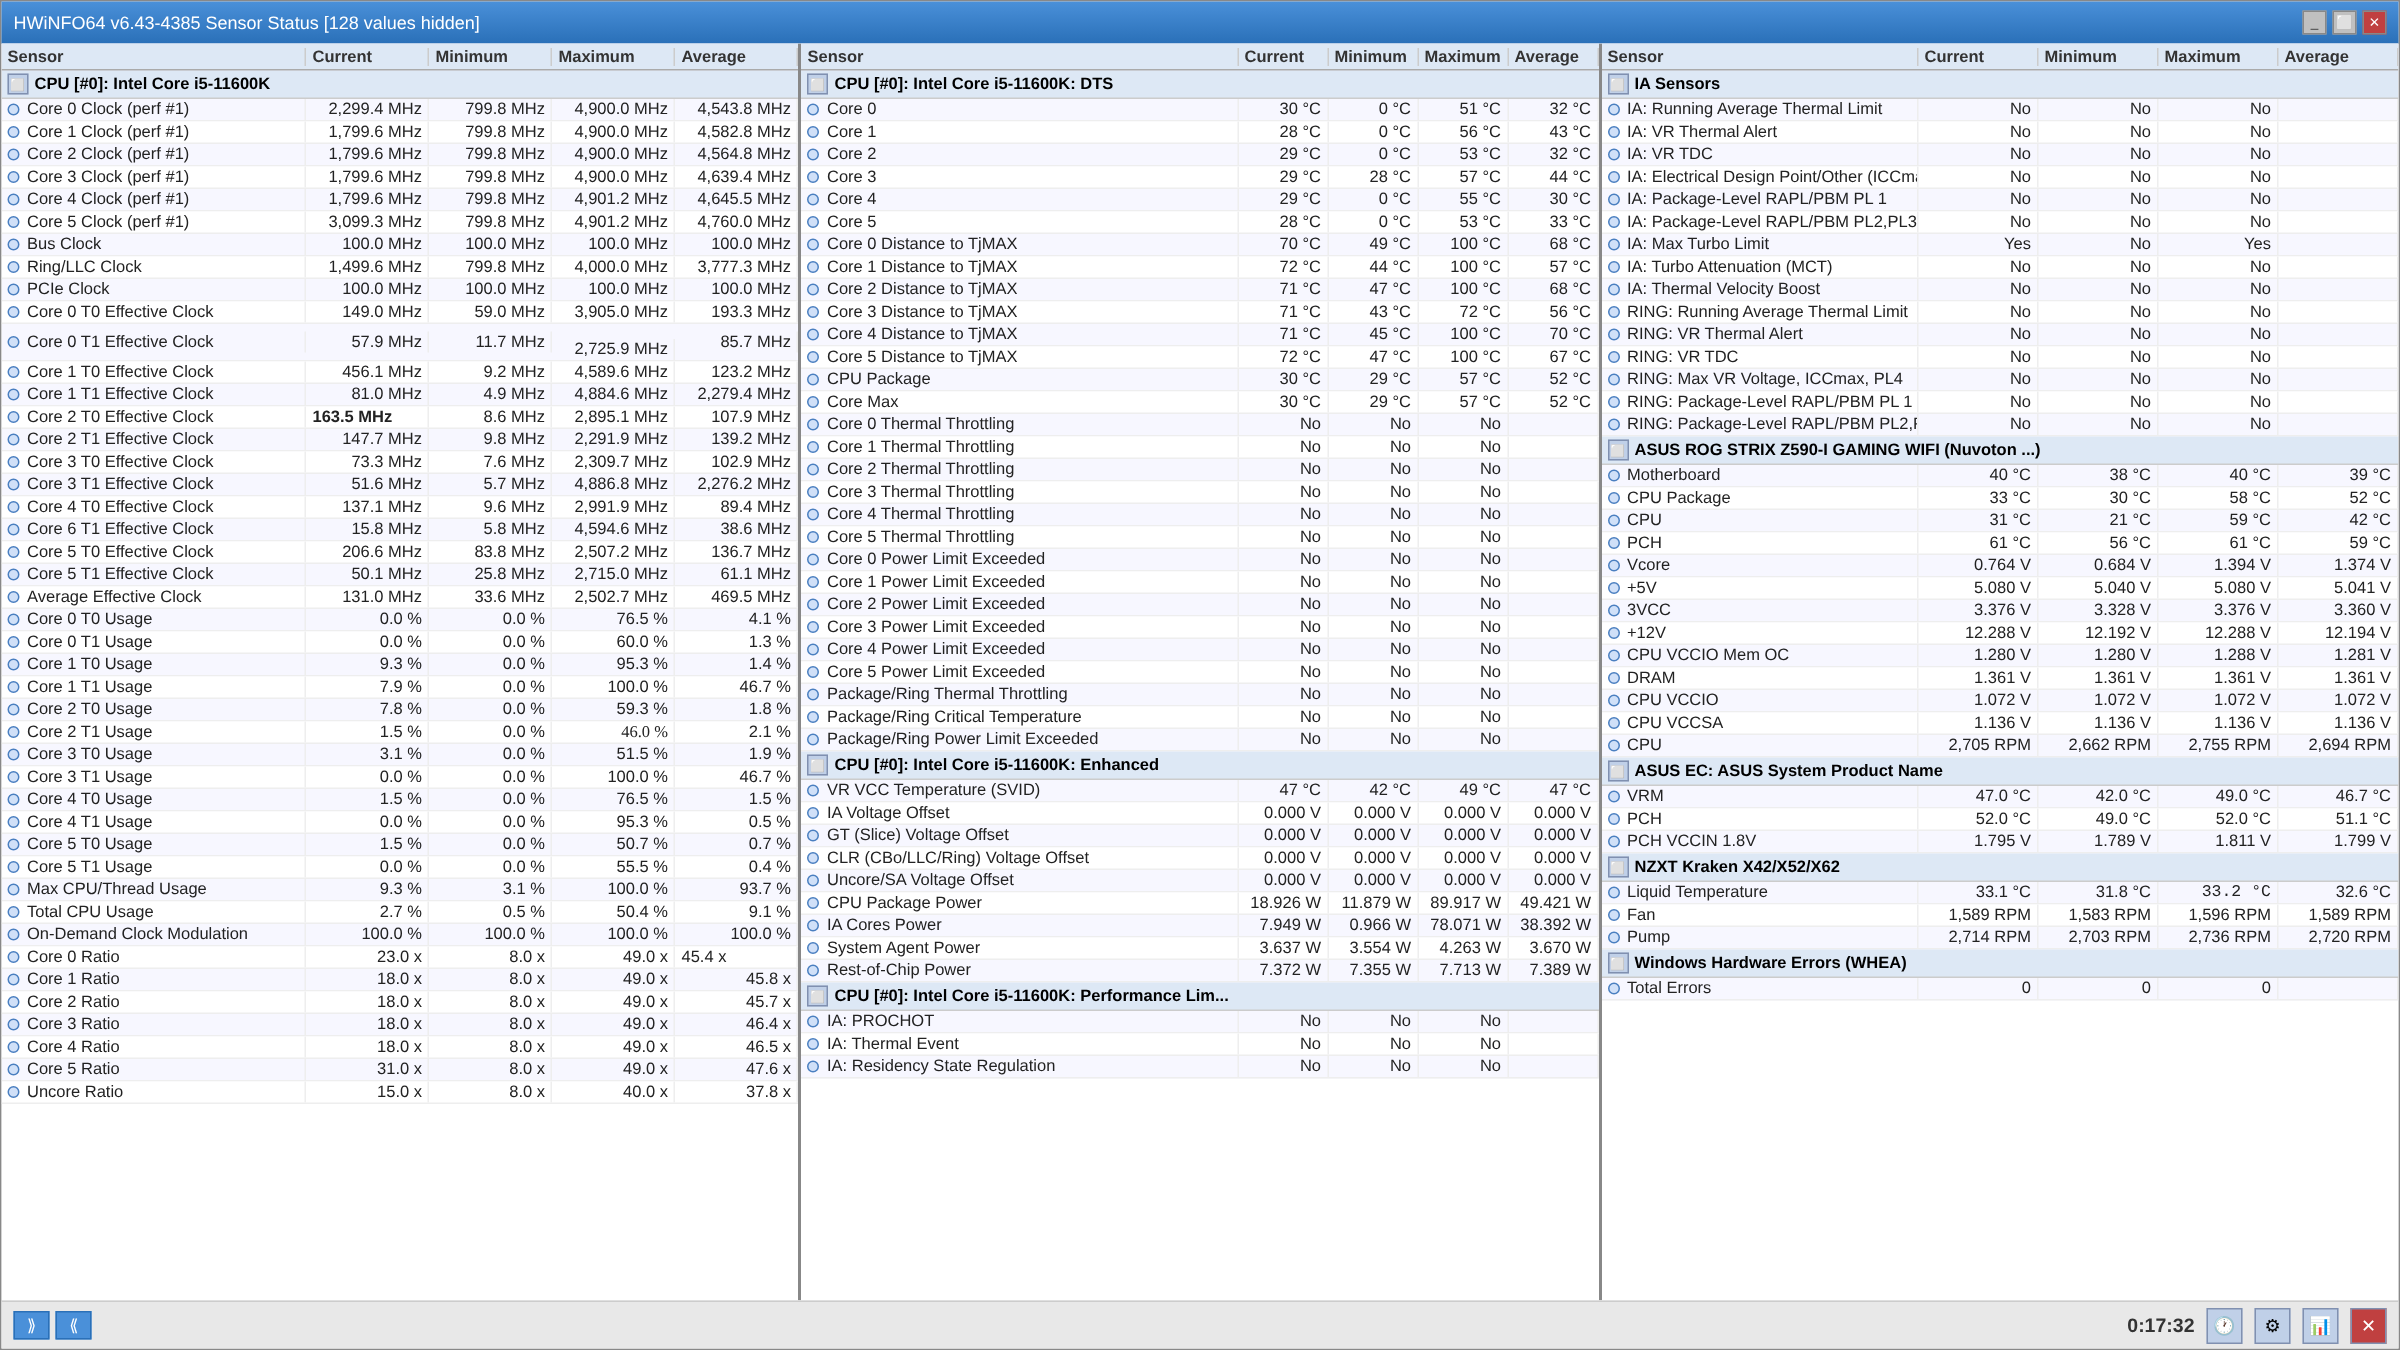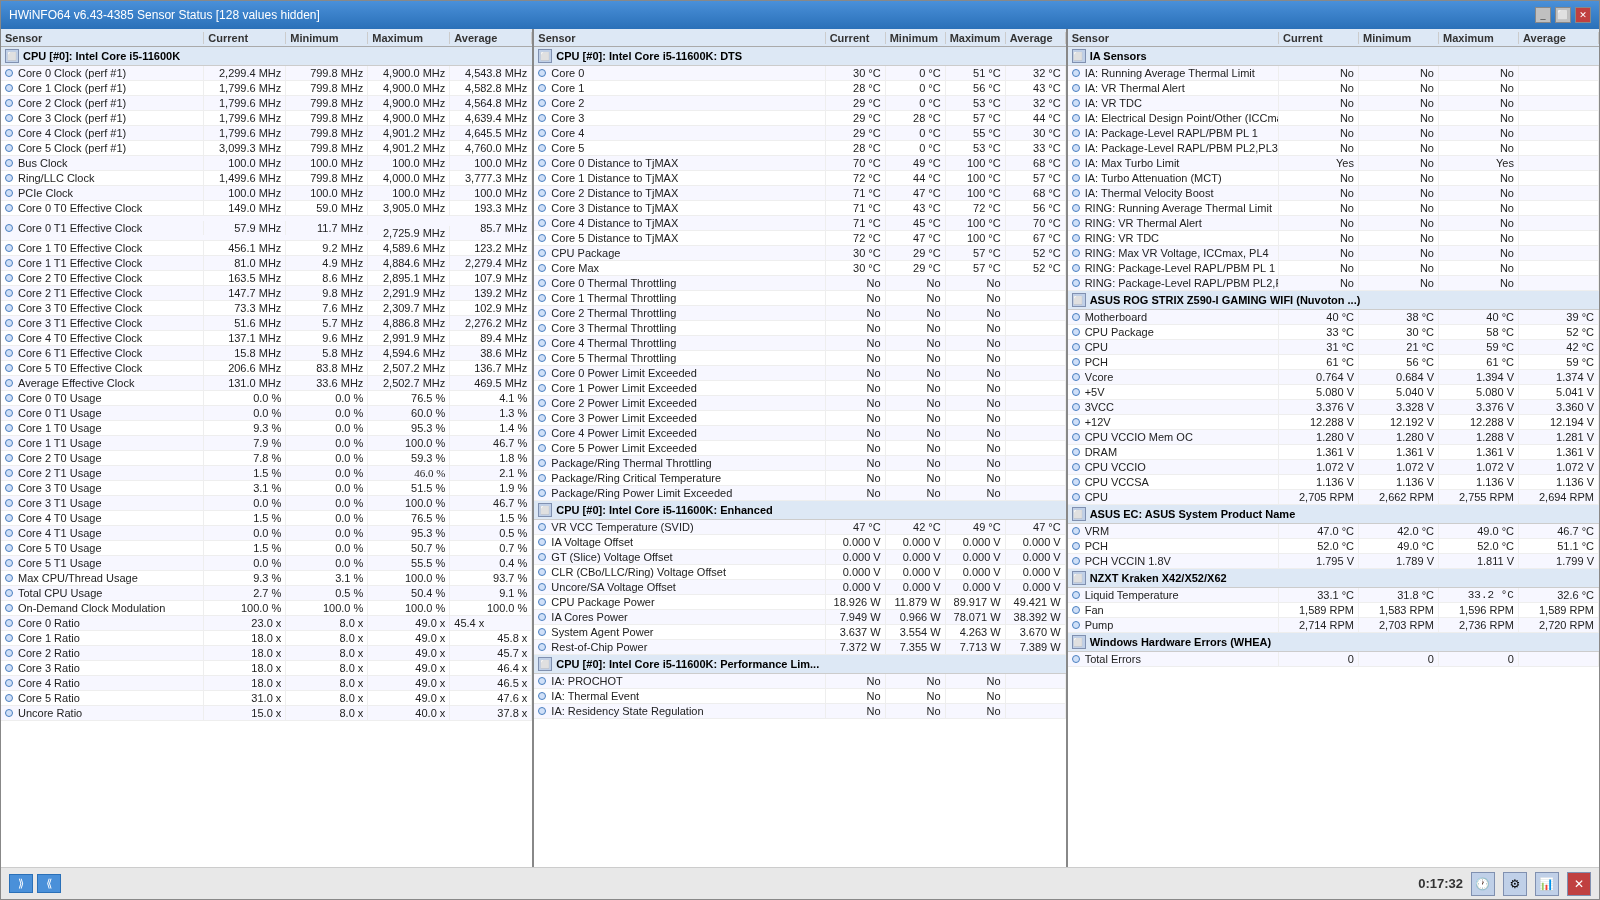--- a/index.html
+++ b/index.html
@@ -349,21 +349,21 @@
             <div class="cell" style="text-align: right;">81.0 MHz</div>
             <div class="cell" style="text-align: right;">4.9 MHz</div>
             <div class="cell" style="text-align: right;">4,884.6 MHz</div>
             <div class="cell" style="text-align: right;">2,279.4 MHz</div>
           </div>
           <div class="data-row panel1-row">
             <div class="cell cell-label">
               <span class="icon-circle icon-circle-blue" style="width: 8px; height: 8px; border-radius: 50%; border: 1px solid rgb(74, 127, 192); background: rgb(208, 224, 248); display: inline-block; flex-shrink: 0; margin-right: 2px;"></span>
               <span>Core 2 T0 Effective Clock</span>
             </div>
-            <div class="cell" style="text-align: right;">163.5 MHz</div>
+            <div class="cell" style=" font-weight: bold;">163.5 MHz</div>
             <div class="cell" style="text-align: right;">8.6 MHz</div>
             <div class="cell" style="text-align: right;">2,895.1 MHz</div>
             <div class="cell" style="text-align: right;">107.9 MHz</div>
           </div>
           <div class="data-row panel1-row">
             <div class="cell cell-label">
               <span class="icon-circle icon-circle-blue" style="width: 8px; height: 8px; border-radius: 50%; border: 1px solid rgb(74, 127, 192); background: rgb(208, 224, 248); display: inline-block; flex-shrink: 0; margin-right: 2px;"></span>
               <span>Core 2 T1 Effective Clock</span>
             </div>
             <div class="cell" style="text-align: right;">147.7 MHz</div>
@@ -413,20 +413,30 @@
           </div>
           <div class="data-row panel1-row">
             <div class="cell cell-label">
               <span class="icon-circle icon-circle-blue" style="width: 8px; height: 8px; border-radius: 50%; border: 1px solid rgb(74, 127, 192); background: rgb(208, 224, 248); display: inline-block; flex-shrink: 0; margin-right: 2px;"></span>
               <span>Core 5 T0 Effective Clock</span>
             </div>
             <div class="cell" style="text-align: right;">206.6 MHz</div>
             <div class="cell" style="text-align: right;">83.8 MHz</div>
             <div class="cell" style="text-align: right;">2,507.2 MHz</div>
             <div class="cell" style="text-align: right;">136.7 MHz</div>
+          </div>
+          <div class="data-row panel1-row">
+            <div class="cell cell-label">
+              <span class="icon-circle icon-circle-blue" style="width: 8px; height: 8px; border-radius: 50%; border: 1px solid rgb(74, 127, 192); background: rgb(208, 224, 248); display: inline-block; flex-shrink: 0; margin-right: 2px;"></span>
+              <span>Core 5 T1 Effective Clock</span>
+            </div>
+            <div class="cell" style="text-align: right;">50.1 MHz</div>
+            <div class="cell" style="text-align: right;">25.8 MHz</div>
+            <div class="cell" style="text-align: right;">2,715.0 MHz</div>
+            <div class="cell" style="text-align: right;">61.1 MHz</div>
           </div>
           <div class="data-row panel1-row">
             <div class="cell cell-label">
               <span class="icon-circle icon-circle-blue" style="width: 8px; height: 8px; border-radius: 50%; border: 1px solid rgb(74, 127, 192); background: rgb(208, 224, 248); display: inline-block; flex-shrink: 0; margin-right: 2px;"></span>
               <span>Average Effective Clock</span>
             </div>
             <div class="cell" style="text-align: right;">131.0 MHz</div>
             <div class="cell" style="text-align: right;">33.6 MHz</div>
             <div class="cell" style="text-align: right;">2,502.7 MHz</div>
             <div class="cell" style="text-align: right;">469.5 MHz</div>

